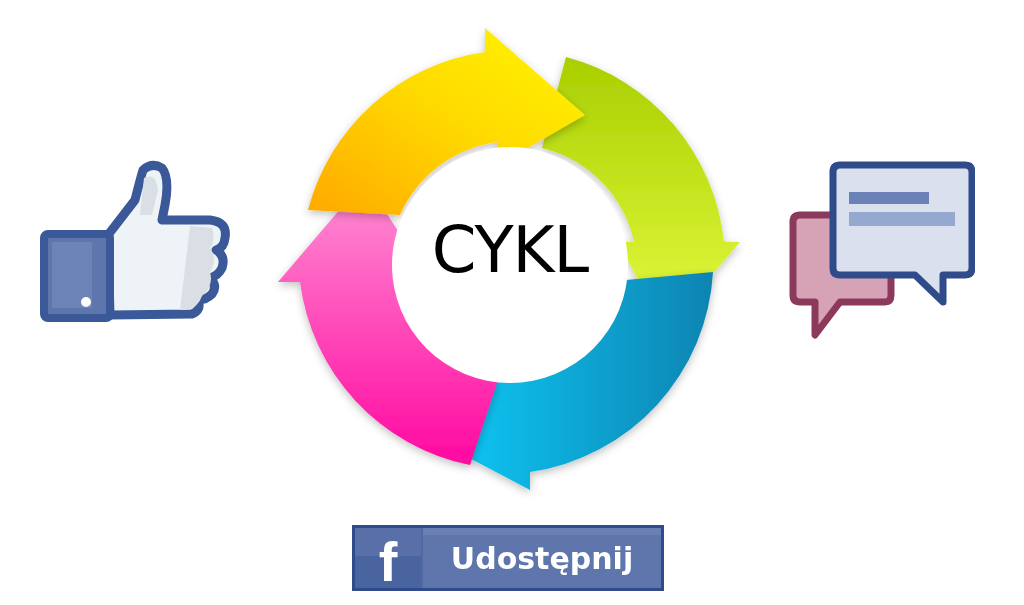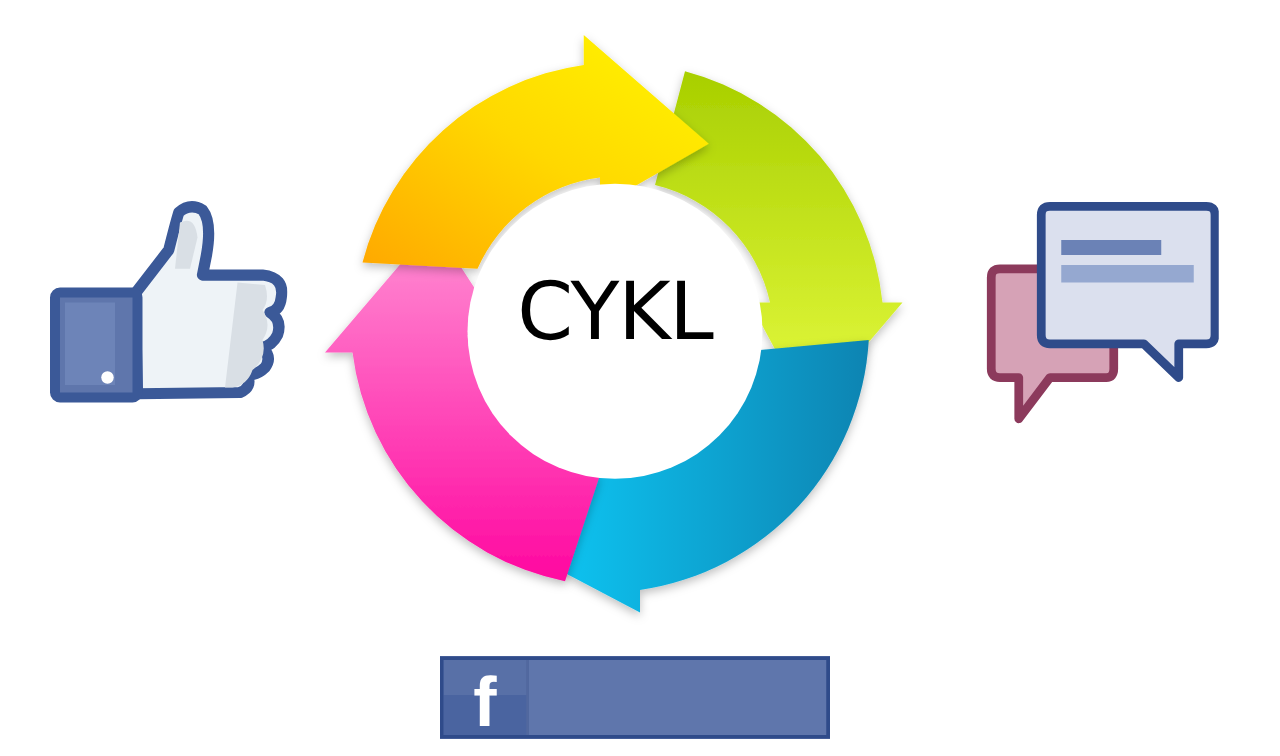--- a/index.html
+++ b/index.html
@@ -1,18 +1,18 @@
 <!DOCTYPE html>
 <html><head>
 <meta charset="utf-8">
 <style>
   html, body { margin: 0; padding: 0; background: #ffffff; }
   body { width: 1024px; height: 605px; position: relative; overflow: hidden; font-family: "DejaVu Sans", sans-serif; }
   .abs { position: absolute; }
-  #cycle { left: 252px; top: 20px; width: 480px; height: 480px; }
+  #cycle { left: 270px; top: 20px; width: 480px; height: 480px; }
   #cycle-label {
     position: absolute; left: 0; top: 0; width: 480px; height: 480px;
     display: flex; align-items: center; justify-content: center;
     font-family: "DejaVu Sans", sans-serif; font-size: 64px; color: #000;
     letter-spacing: -1px; padding-bottom: 20px; box-sizing: border-box;
   }
   #like-icon { left: 40px; top: 160px; width: 190px; height: 165px; }
   #comment-icon { left: 785px; top: 160px; width: 190px; height: 180px; }
   #share-button {
     left: 352px; top: 525px; width: 312px; height: 66px;
@@ -104,13 +104,14 @@
     <rect x="64" y="32" width="80" height="12" fill="#6b82b6"></rect>
     <rect x="64" y="52" width="106" height="14" fill="#95a8d0"></rect>
   </svg>
 </div>
 
 <div id="share-button" class="abs">
   <div class="f-box">
     <div class="hl"></div>
     <div class="f-glyph">f</div>
   </div>
+  <div class="label">Udostępnij</div>
 </div>
 
 </body></html>

